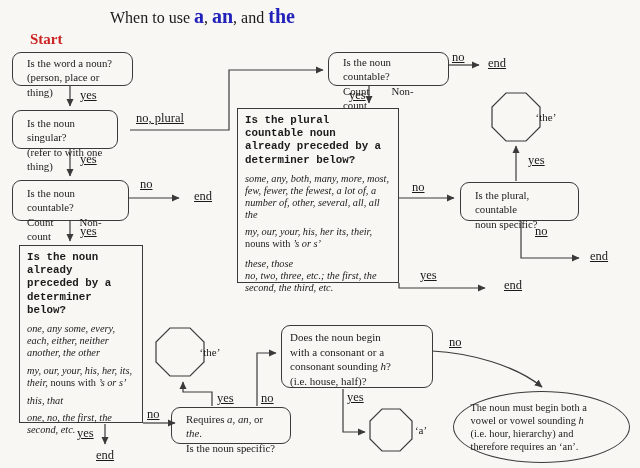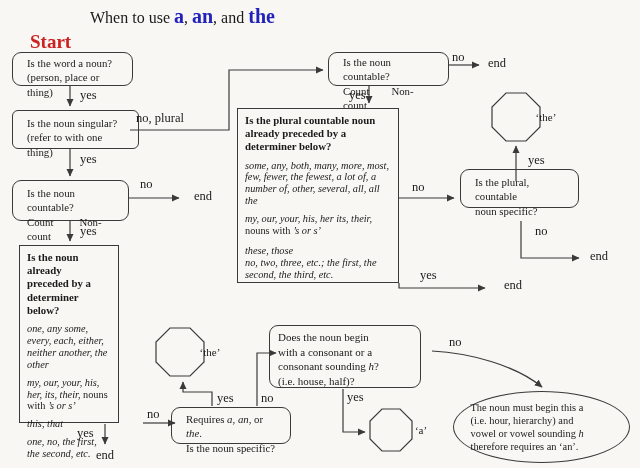--- a/index.html
+++ b/index.html
@@ -8,30 +8,30 @@
     position:relative;width:640px;height:468px;background:#f8f7f4;
     font-family:"Liberation Serif", serif;color:#1a1a1a;overflow:hidden;
   }
   .box{
     position:absolute;box-sizing:border-box;border:1.2px solid #3a3a3a;
     background:transparent;font-family:"Liberation Serif", serif;color:#1a1a1a;
   }
   .rounded{border-radius:9px;}
   .q{font-size:10.8px;line-height:1.32;padding:3px 14px;}
   .big{font-size:10.3px;line-height:1.16;padding:5px 7px;}
-  .big .hd{font-weight:bold;font-style:normal;font-size:10.8px;line-height:1.22;margin:0 0 6px 0;}
+  .big .hd{font-weight:bold;font-style:normal;font-size:10.8px;line-height:1.22;margin:0 0 6px 0;font-family:Liberation Mono, monospace;}
   .big p{margin:0 0 6px 0;font-style:italic;}
   .big p:last-child{margin-bottom:0;}
   .rm{font-style:normal;}
   .it{font-style:italic;}
-  .lbl{position:absolute;font-size:12.5px;color:#1a1a1a;white-space:nowrap;}
+  .lbl{position:absolute;font-size:12.5px;color:#1a1a1a;white-space:nowrap;text-decoration:underline;}
   .oct-label{position:absolute;font-size:11px;text-align:center;padding-left:30px;}
-  #title{position:absolute;left:90px;top:5px;font-size:16px;white-space:nowrap;}
+  #title{position:absolute;left:110px;top:5px;font-size:16px;white-space:nowrap;}
   #title .kw{color:#2222bb;font-weight:bold;font-size:20px;}
-  #start{position:absolute;left:30px;top:31px;color:#cc2222;font-weight:bold;font-size:19px;}
+  #start{position:absolute;left:30px;top:31px;color:#cc2222;font-weight:bold;font-size:15px;}
   #ellipse{
     position:absolute;left:453px;top:391px;width:177px;height:72px;box-sizing:border-box;
     border:1.2px solid #3a3a3a;border-radius:50%;font-size:10.4px;line-height:1.25;
   }
   #ellipse .inner{width:142px;margin:9px auto 0;text-align:left;}
   svg{position:absolute;left:0;top:0;pointer-events:none;}
   .edge{fill:none;stroke:#3a3a3a;stroke-width:1.2;}
   .shape{fill:none;stroke:#3a3a3a;stroke-width:1.2;}
 </style>
 </head>
@@ -71,21 +71,21 @@
     <polygon class="shape" points="506,93 526,93 540,107 540,127 526,141 506,141 492,127 492,107"></polygon>
     <polygon class="shape" points="170,328 190,328 204,342 204,362 190,376 170,376 156,362 156,342"></polygon>
     <polygon class="shape" points="382,409 400,409 412,421 412,439 400,451 382,451 370,439 370,421"></polygon>
   </svg>
 
   <div class="box rounded q" style="left:12px;top:52px;width:121px;height:34px;">
     <div>Is the word a noun?</div>
     <div>(person, place or thing)</div>
   </div>
 
-  <div class="box rounded q" style="left:12px;top:110px;width:127px;height:39px;padding-top:5px;border-radius:6px;">
+  <div class="box rounded q" style="left:12px;top:110px;width:106px;height:39px;padding-top:5px;">
     <div>Is the noun singular?</div>
     <div>(refer to with one thing)</div>
   </div>
 
   <div class="box rounded q" style="left:12px;top:180px;width:117px;height:41px;padding-top:5px;">
     <div>Is the noun countable?</div>
     <div><span>Count</span><span style="margin-left:26px;">Non-count</span></div>
   </div>
 
   <div class="box rounded q" style="left:328px;top:52px;width:121px;height:34px;padding-top:2px;">
@@ -100,54 +100,54 @@
       <div>determiner below?</div>
     </div>
     <p>some, any, both, many, more, most, few, fewer, the fewest, a lot of, a number of, other, several, all, all the</p>
     <p><span>my, our, your, his, her its, their,</span><span class="rm"> nouns with </span><span>’s or s’</span></p>
     <p>
       <span style="display:block;margin-top:8px;">these, those</span>
       <span style="display:block;">no, two, three, etc.; the first, the second, the third, etc.</span>
     </p>
   </div>
 
-  <div class="box big" style="left:19px;top:245px;width:100px;height:178px;">
+  <div class="box big" style="left:19px;top:245px;width:124px;height:178px;">
     <div class="hd">
       <div>Is the noun already</div>
       <div>preceded by a</div>
       <div>determiner below?</div>
     </div>
     <p>one, any some, every, each, either, neither another, the other</p>
     <p><span>my, our, your, his, her, its, their,</span><span class="rm"> nouns with </span><span>’s or s’</span></p>
     <p>this, that</p>
     <p>one, no, the first, the second, etc.</p>
   </div>
 
-  <div class="box rounded q" style="left:460px;top:169px;width:119px;height:39px;padding-top:5px;">
+  <div class="box rounded q" style="left:460px;top:182px;width:119px;height:39px;padding-top:5px;">
     <div>Is the plural, countable</div>
     <div>noun specific?</div>
   </div>
 
   <div class="box rounded q" style="left:171px;top:407px;width:120px;height:37px;padding-top:4px;">
     <div><span>Requires </span><span class="it">a</span><span>, </span><span class="it">an</span><span>, or </span><span class="it">the</span><span>.</span></div>
     <div>Is the noun specific?</div>
   </div>
 
-  <div class="box rounded q" style="left:269px;top:325px;width:152px;height:63px;padding:4px 8px;font-size:11px;">
+  <div class="box rounded q" style="left:281px;top:325px;width:152px;height:63px;padding:4px 8px;font-size:11px;">
     <div>Does the noun begin</div>
     <div>with a consonant or a</div>
     <div><span>consonant sounding </span><span class="it">h</span><span>?</span></div>
     <div>(i.e. house, half)?</div>
   </div>
 
   <div id="ellipse">
     <div class="inner">
-      <div>The noun must begin this a</div>
+      <div>The noun must begin both a</div>
+      <div><span>vowel or vowel sounding </span><span class="it">h</span></div>
       <div>(i.e. hour, hierarchy) and</div>
-      <div><span>vowel or vowel sounding </span><span class="it">h</span></div>
       <div>therefore requires an ‘an’.</div>
     </div>
   </div>
 
   <div class="oct-label" style="left:492px;top:111px;width:48px;">‘the’</div>
   <div class="oct-label" style="left:156px;top:346px;width:48px;">‘the’</div>
   <div class="oct-label" style="left:370px;top:424px;width:42px;">‘a’</div>
 
   <span class="lbl" style="left:80px;top:88px;">yes</span>
   <span class="lbl" style="left:136px;top:111px;">no, plural</span>

